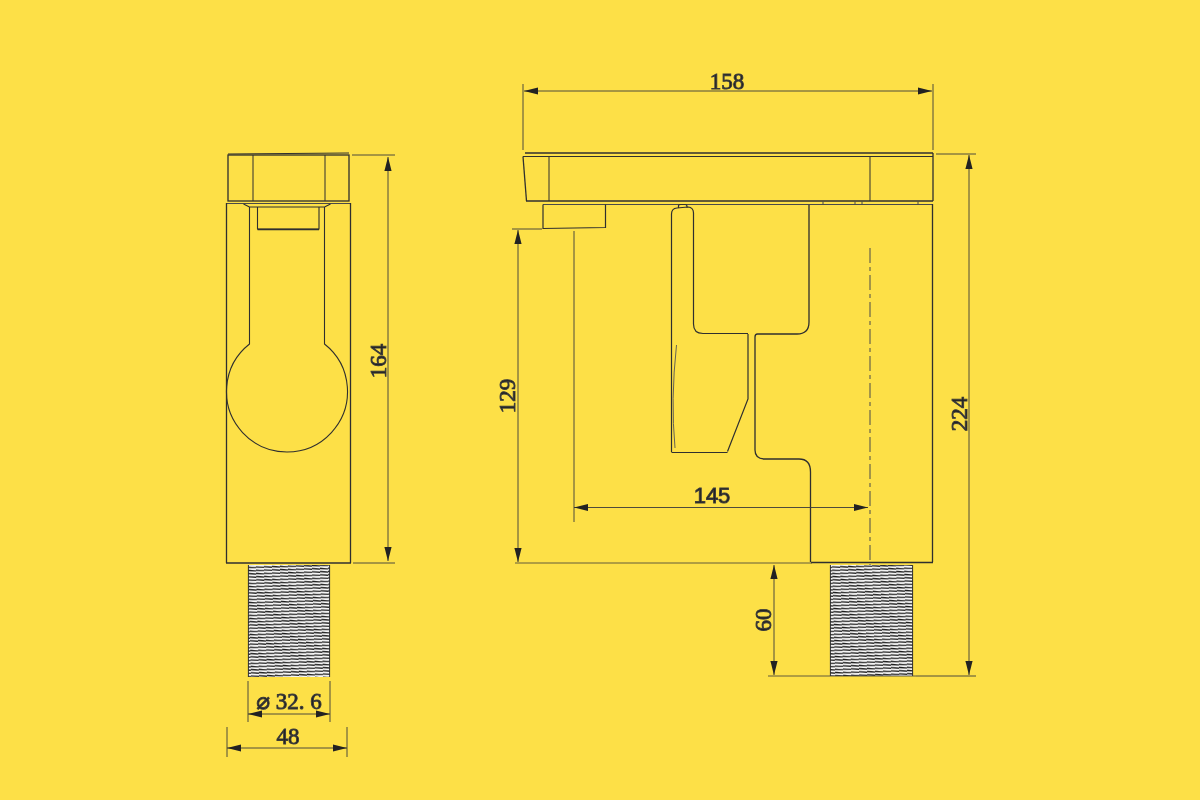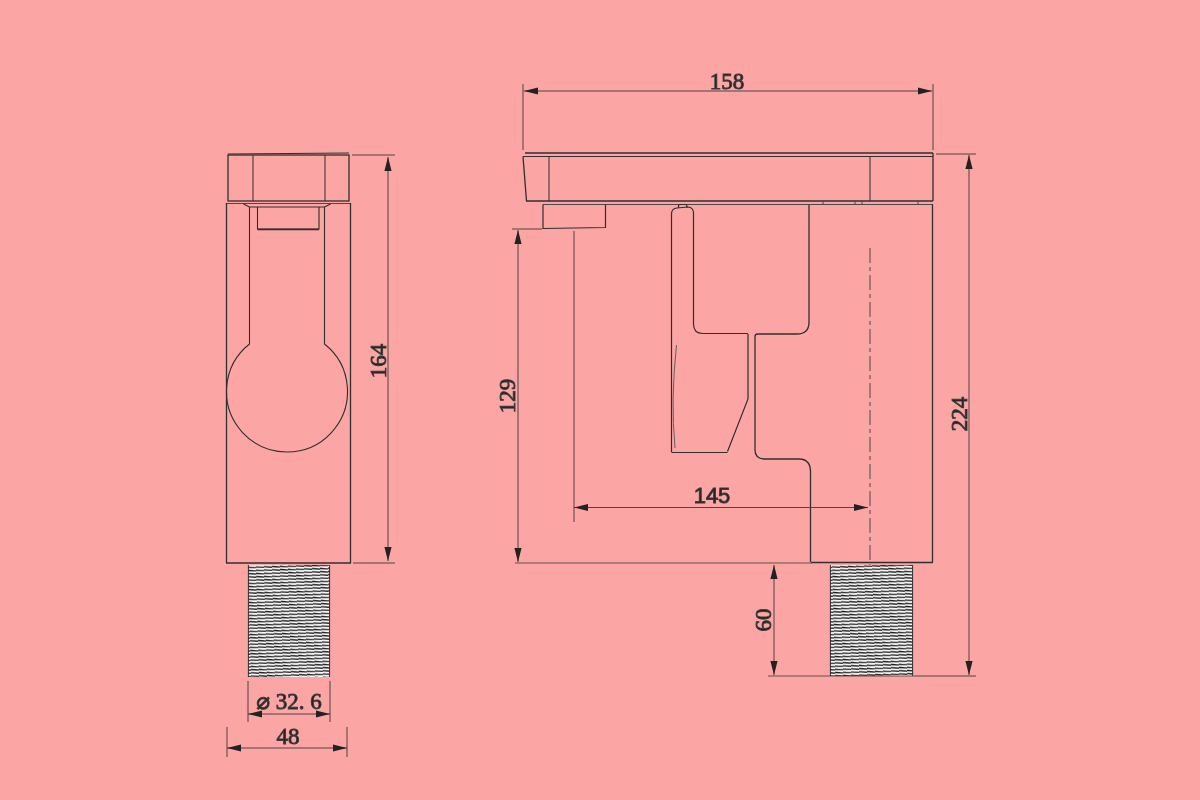--- a/index.html
+++ b/index.html
@@ -1,16 +1,16 @@
 <!DOCTYPE html>
 <html><head>
 <meta charset="utf-8">
 <style>
   html,body{margin:0;padding:0;background:#ffffff;}
-  .stage{position:relative;width:1200px;height:800px;background:#fca5a5;overflow:hidden;}
+  .stage{position:relative;width:1200px;height:800px;background:#fde047;overflow:hidden;}
   svg text{user-select:none;}
   .dim-serif{font-family:"Liberation Serif","DejaVu Serif",serif;font-size:23px;fill:#222;}
   .dim-sans{font-family:"Liberation Sans","DejaVu Sans",sans-serif;font-size:22px;fill:#222;}
 </style>
 </head>
 <body>
 
 <div class="stage">
 <svg width="1200" height="800" viewBox="0 0 1200 800" xmlns="http://www.w3.org/2000/svg">
   <defs>

